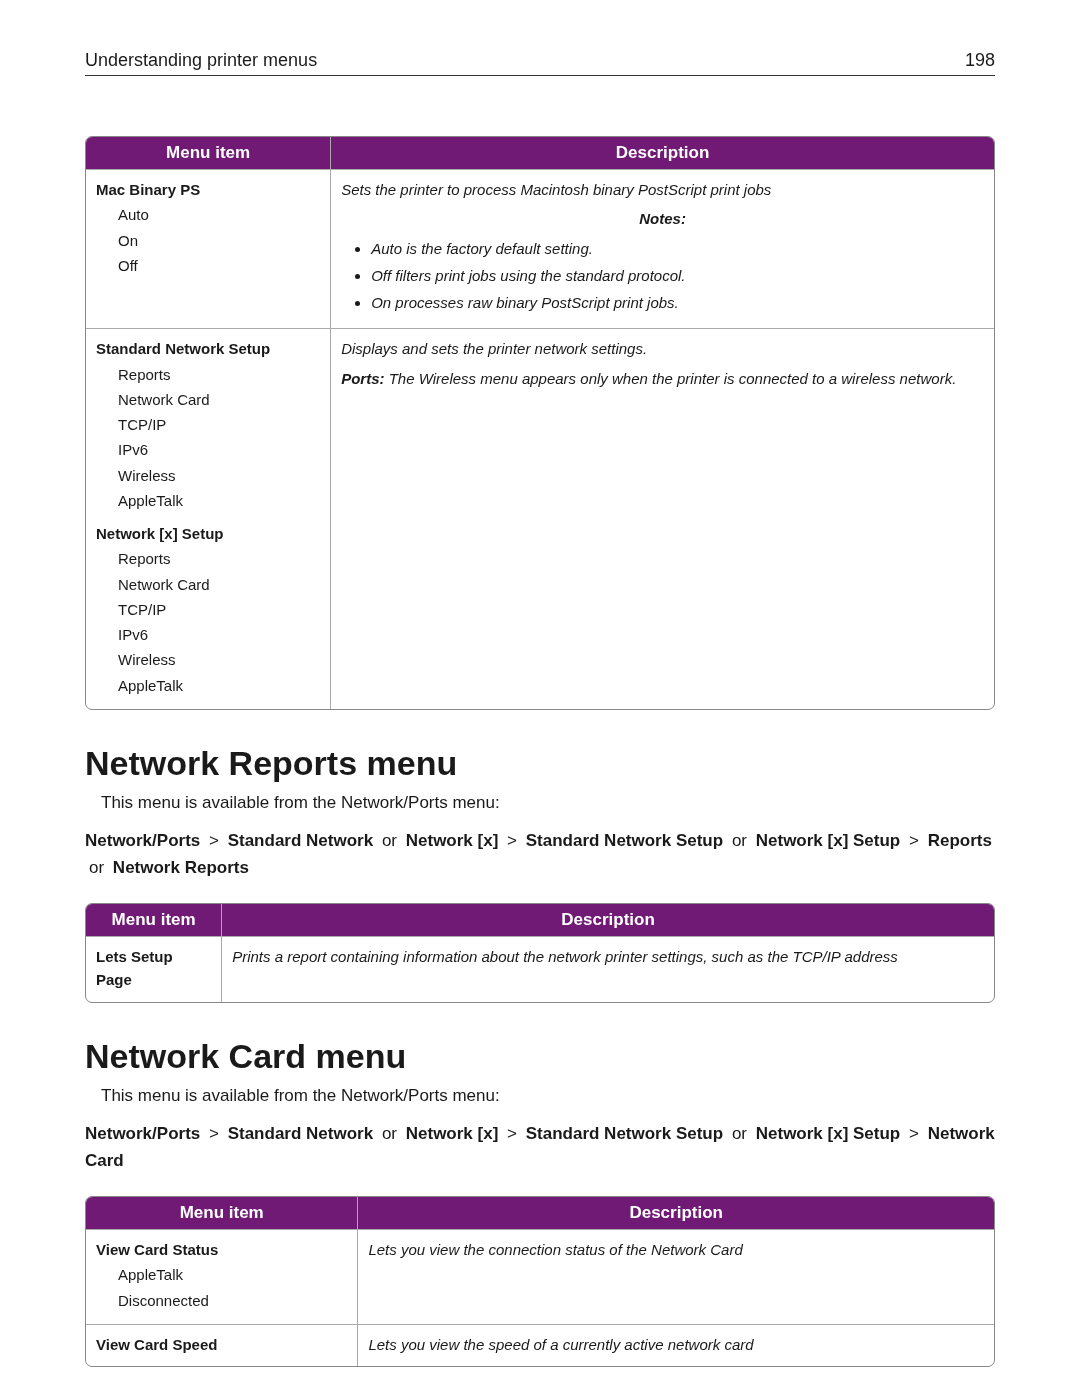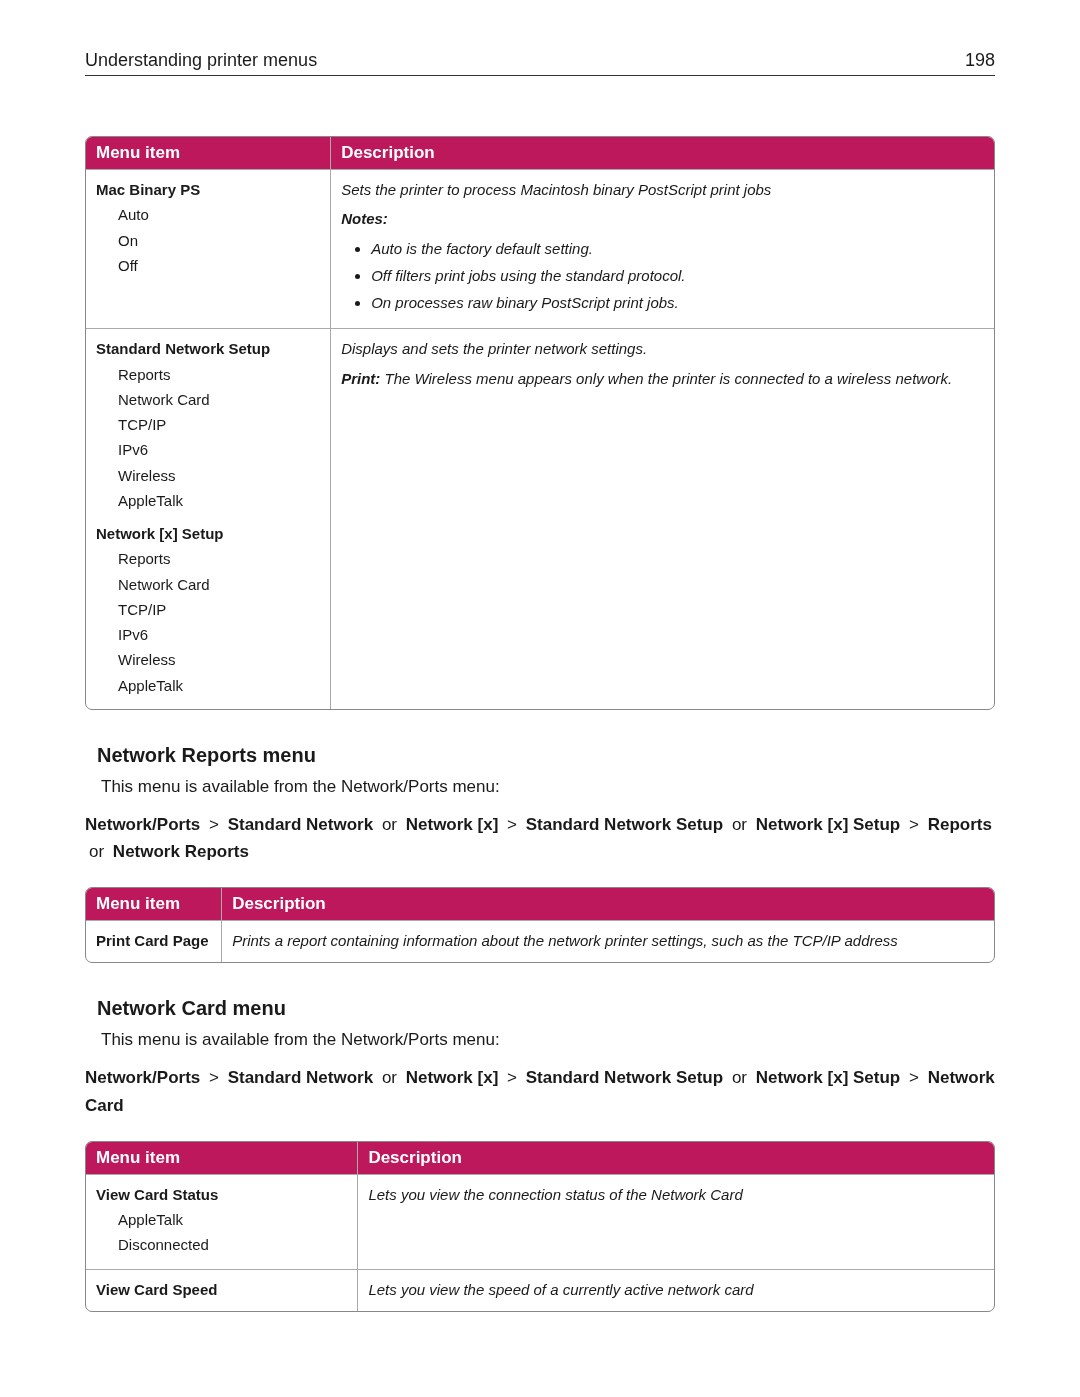--- a/index.html
+++ b/index.html
@@ -28,51 +28,51 @@
   table.grid {
     width: 100%;
     border-collapse: separate;
     border-spacing: 0;
     margin-bottom: 34px;
     border: 1px solid #888;
     border-radius: 7px;
     overflow: hidden;
   }
   table.grid th {
-    background: #be185d;
+    background: #701a75;
     color: #fff;
-    text-align: left;
+    text-align: center;
     font-weight: 700;
     font-size: 17px;
     padding: 6px 10px 6px 10px;
     border-right: 1px solid #aaa;
   }
   table.grid th:last-child { border-right: none; }
   table.grid td {
     vertical-align: top;
     padding: 8px 10px 10px 10px;
     border-top: 1px solid #aaa;
     border-right: 1px solid #aaa;
     font-size: 15px;
     line-height: 1.55;
   }
   table.grid td:last-child { border-right: none; font-style: italic; }
   .item-title { font-weight: 700; }
   .sub-list { margin: 2px 0 0 22px; }
   .sub-list div { margin: 2px 0; }
-  .notes-title { font-weight: 700; margin-top: 6px; }
+  .notes-title { font-weight: 700; margin-top: 6px; text-align: center; }
   ul.bullets {
     margin: 6px 0 0 0;
     padding-left: 30px;
   }
   ul.bullets li { margin: 4px 0; }
   h2.section {
-    font-size: 20px;
+    font-size: 34px;
     font-weight: 700;
-    margin: 30px 0 10px 12px;
+    margin: 30px 0 10px 0;
   }
   p.intro { margin: 8px 0 14px 16px; }
   p.path { margin: 0 0 22px 0; line-height: 1.6; }
   b { font-weight: 700; }
   .sep { margin: 0 4px; }
 </style>
 </head>
 <body>
 
 <div class="page">
@@ -126,21 +126,21 @@
             <div>Network Card</div>
             <div>TCP/IP</div>
             <div>IPv6</div>
             <div>Wireless</div>
             <div>AppleTalk</div>
           </div>
         </td>
         <td>
           <div>Displays and sets the printer network settings.</div>
           <div style="margin-top:6px;">
-            <b>Print:</b><span> The Wireless menu appears only when the printer is connected to a wireless network.</span>
+            <b>Ports:</b><span> The Wireless menu appears only when the printer is connected to a wireless network.</span>
           </div>
         </td>
       </tr>
     </tbody>
   </table>
 
   <h2 class="section">Network Reports menu</h2>
   <p class="intro">This menu is available from the Network/Ports menu:</p>
   <p class="path">
     <b>Network/Ports</b>
@@ -160,21 +160,21 @@
 
   <table class="grid">
     <thead>
       <tr>
         <th style="width:15%;">Menu item</th>
         <th>Description</th>
       </tr>
     </thead>
     <tbody>
       <tr>
-        <td class="item-title">Print Card Page</td>
+        <td class="item-title">Lets Setup Page</td>
         <td>Prints a report containing information about the network printer settings, such as the TCP/IP address</td>
       </tr>
     </tbody>
   </table>
 
   <h2 class="section">Network Card menu</h2>
   <p class="intro">This menu is available from the Network/Ports menu:</p>
   <p class="path">
     <b>Network/Ports</b>
     <span class="sep">&gt;</span>

